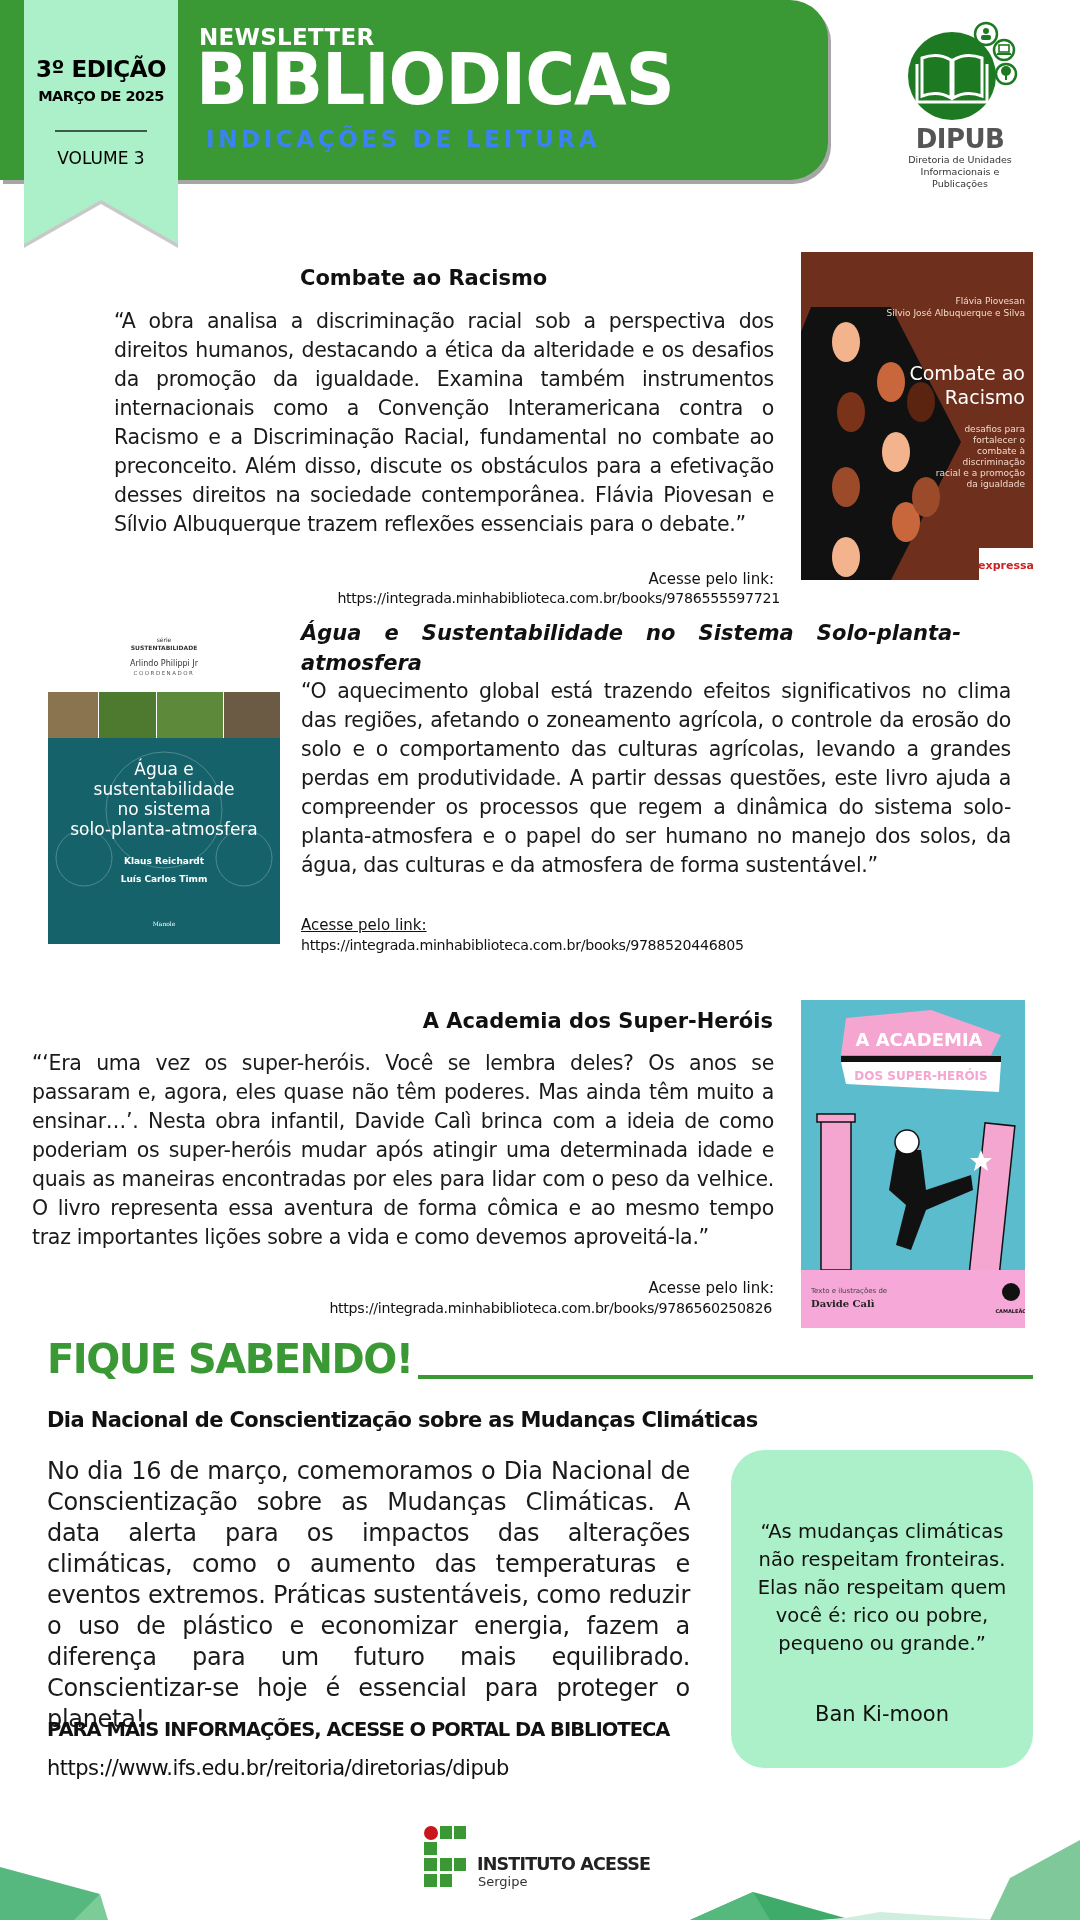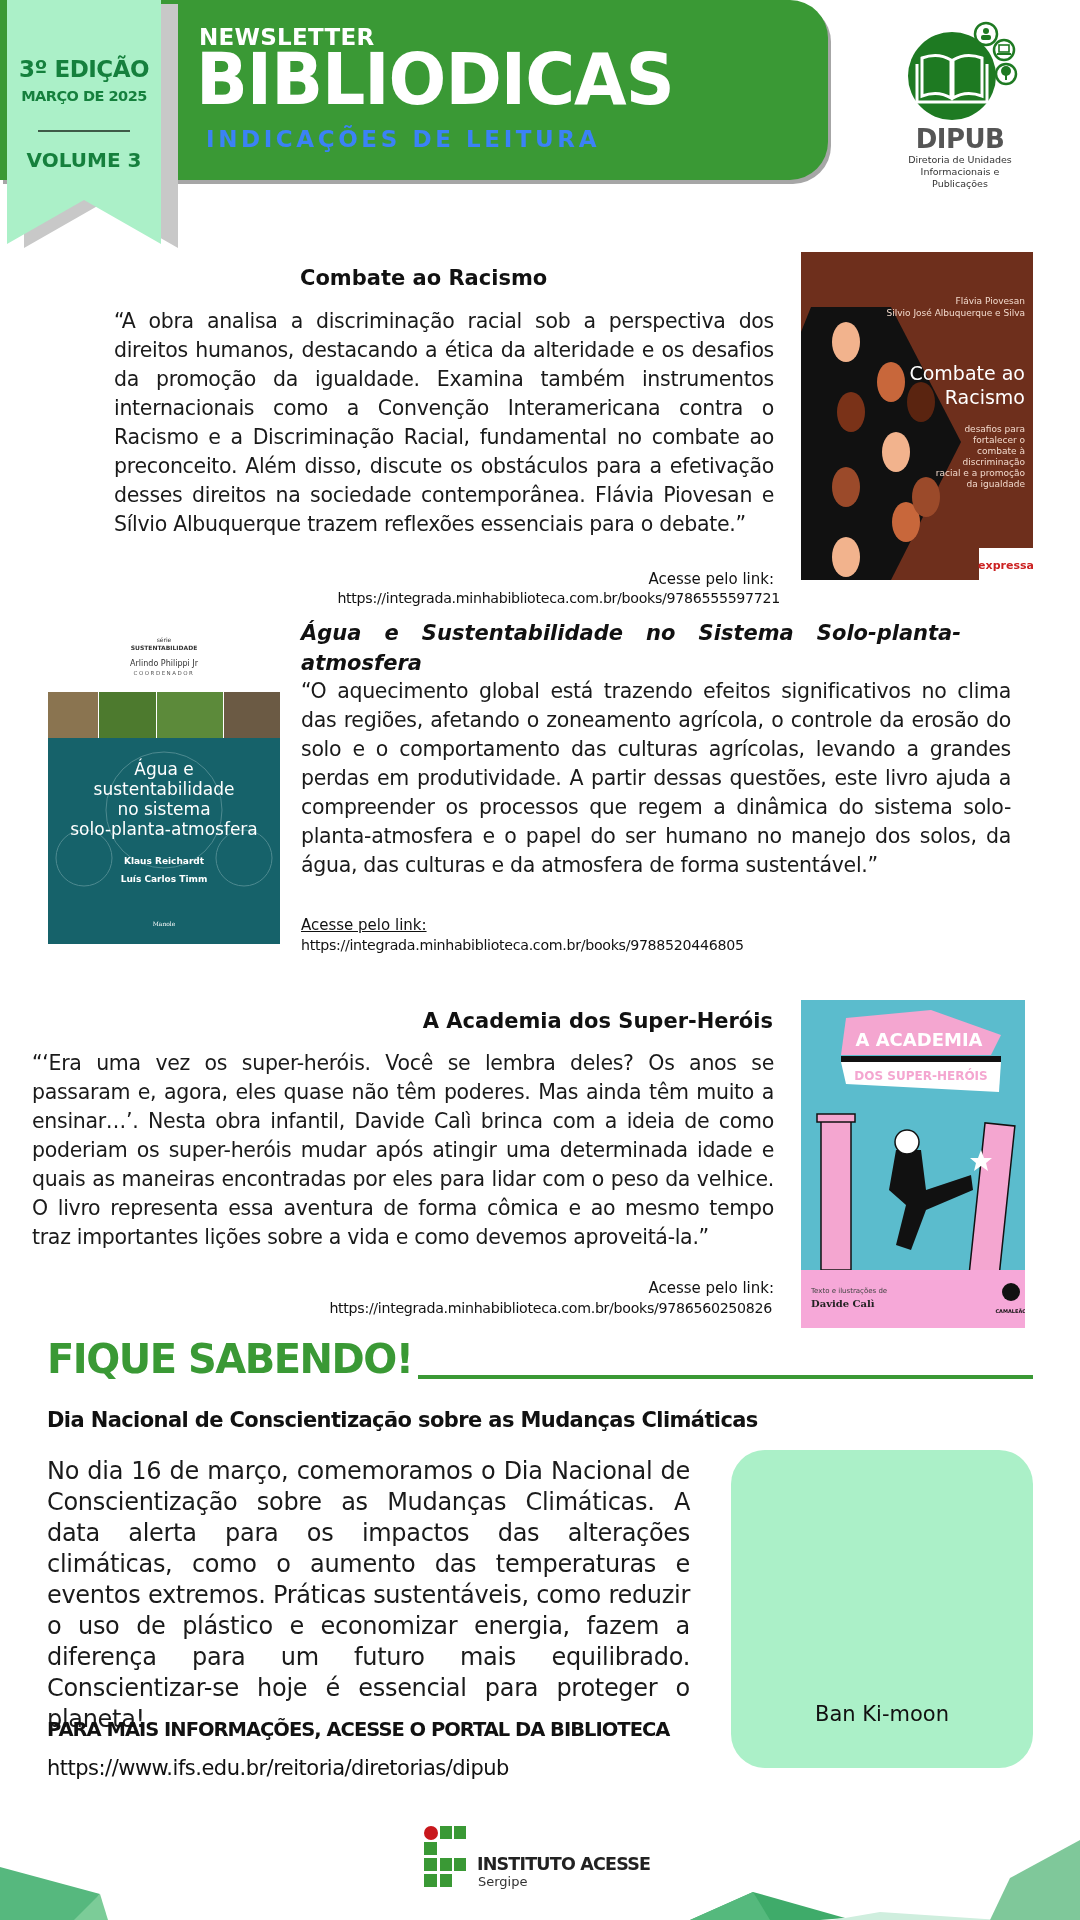--- a/index.html
+++ b/index.html
@@ -7,34 +7,34 @@
   body { position: relative; font-family: "Liberation Sans", "DejaVu Sans", sans-serif; color: #1a1a1a; }
 
   
   .header-bar {
     position: absolute; left: 0; top: 0; width: 828px; height: 180px;
     background: #3a9935; border-radius: 0 0 38px 0;
     border-top-right-radius: 38px;
     box-shadow: 3px 4px 0 #a6a6a6;
   }
   .ribbon {
-    position: absolute; left: 7px; top: 0; width: 154px; height: 244px;
+    position: absolute; left: 24px; top: 0; width: 154px; height: 244px;
     background: #abf0c8;
     clip-path: polygon(0 0, 100% 0, 100% 100%, 50% 82%, 0 100%);
-    text-align: center; color: #15803d;
+    text-align: center; color: #000000;
   }
   .ribbon-shadow {
     position: absolute; left: 24px; top: 4px; width: 154px; height: 244px;
     background: #c8c8c8;
     clip-path: polygon(0 0, 100% 0, 100% 100%, 50% 82%, 0 100%);
   }
   .ribbon .ed { position: absolute; top: 56px; width: 100%; font-family: "DejaVu Sans", sans-serif; font-weight: bold; font-size: 23px; letter-spacing: -0.5px; }
   .ribbon .dt { position: absolute; top: 88px; width: 100%; font-family: "DejaVu Sans", sans-serif; font-weight: bold; font-size: 14.5px; letter-spacing: -0.5px; }
   .ribbon .rule { position: absolute; top: 130px; left: 31px; width: 92px; height: 2px; background: #3e5a48; }
-  .ribbon .vol { position: absolute; top: 148px; width: 100%; font-family: "DejaVu Sans", sans-serif; font-weight: bold; font-size: 20px; }
+  .ribbon .vol { position: absolute; top: 148px; width: 100%; font-family: "DejaVu Sans", sans-serif; font-weight: normal; font-size: 17px; }
 
   .nl { position: absolute; left: 199px; top: 24px; color: #fff; font-family: "DejaVu Sans", sans-serif; font-weight: bold; font-size: 23px; letter-spacing: 0.3px; }
   .title { position: absolute; left: 196px; top: 40px; color: #fff; font-family: "DejaVu Sans", sans-serif; font-weight: bold; font-size: 68px; letter-spacing: -1px; line-height: 80px; transform: scaleY(1.05); }
   .subtitle { position: absolute; left: 206px; top: 126px; color: #3b82f6; font-family: "DejaVu Sans", sans-serif; font-weight: bold; font-size: 23px; letter-spacing: 3.6px; }
 
   
   .dipub { position: absolute; left: 890px; top: 18px; width: 140px; height: 180px; text-align: center; }
   .dipub svg { display: block; margin: 0 auto; }
   .dipub .name { font-family: "DejaVu Sans", sans-serif; font-weight: bold; font-size: 26px; color: #555; margin-top: -4px; letter-spacing: -0.5px; }
   .dipub .desc { font-family: "DejaVu Sans", sans-serif; font-size: 9.5px; color: #333; line-height: 12px; }
@@ -210,20 +210,21 @@
 </div>
 
 <div class="fs-title">FIQUE SABENDO!</div>
 <div class="fs-line"></div>
 <div class="fs-sub">Dia Nacional de Conscientização sobre as Mudanças Climáticas</div>
 <div class="fs-text">No dia 16 de março, comemoramos o Dia Nacional de Conscientização sobre as Mudanças Climáticas. A data alerta para os impactos das alterações climáticas, como o aumento das temperaturas e eventos extremos. Práticas sustentáveis, como reduzir o uso de plástico e economizar energia, fazem a diferença para um futuro mais equilibrado. Conscientizar-se hoje é essencial para proteger o planeta!</div>
 <div class="fs-cta">PARA MAIS INFORMAÇÕES, ACESSE O PORTAL DA BIBLIOTECA</div>
 <a class="fs-url" style="text-decoration:none;">https://www.ifs.edu.br/reitoria/diretorias/dipub</a>
 
 <div class="quote-box">
+  <div class="q">“As mudanças climáticas não respeitam fronteiras. Elas não respeitam quem você é: rico ou pobre, pequeno ou grande.”</div>
   <div class="a">Ban Ki-moon</div>
 </div>
 
 <svg class="deco" viewBox="0 0 1080 80">
   <polygon points="0,27 100,54 80,80 0,80" fill="#56b87e"></polygon>
   <polygon points="100,54 108,80 74,80" fill="#7ccc98"></polygon>
   <polygon points="753,52 845,78 820,80 690,80" fill="#3fab6a"></polygon>
   <polygon points="753,52 770,80 690,80" fill="#55b97d"></polygon>
   <polygon points="845,78 880,72 1000,80 830,80" fill="#cfeede"></polygon>
   <polygon points="1080,0 1080,80 990,80 1010,38" fill="#7fc89a"></polygon>

